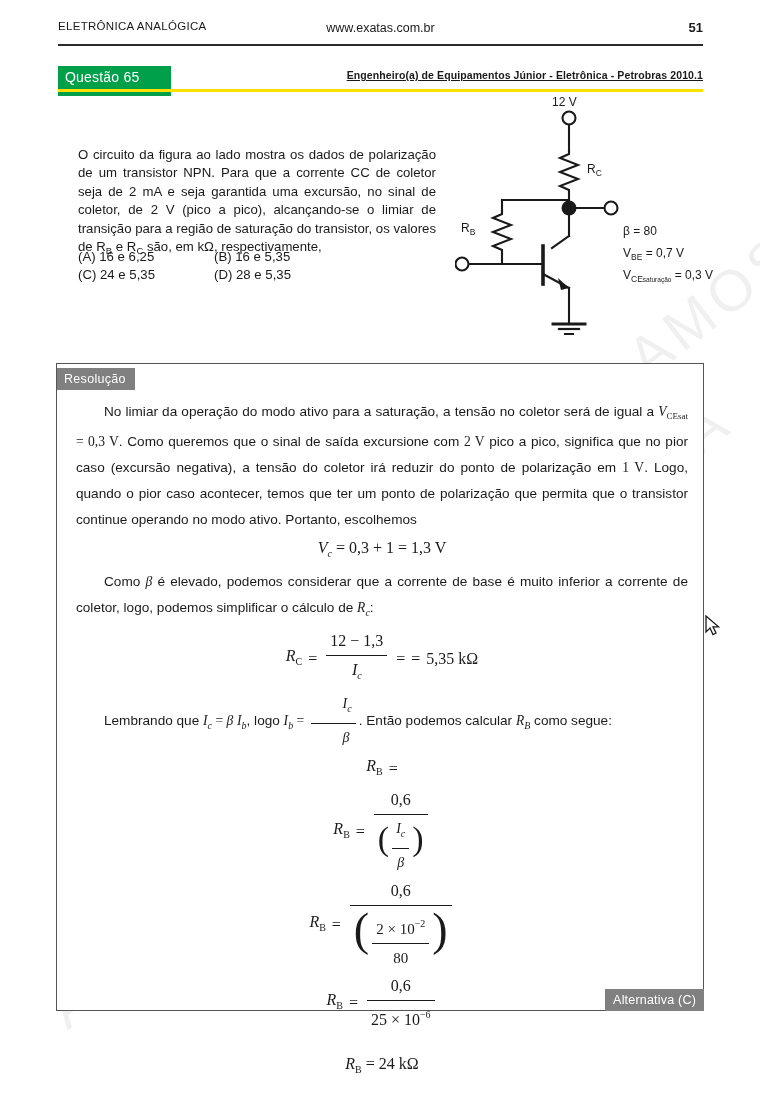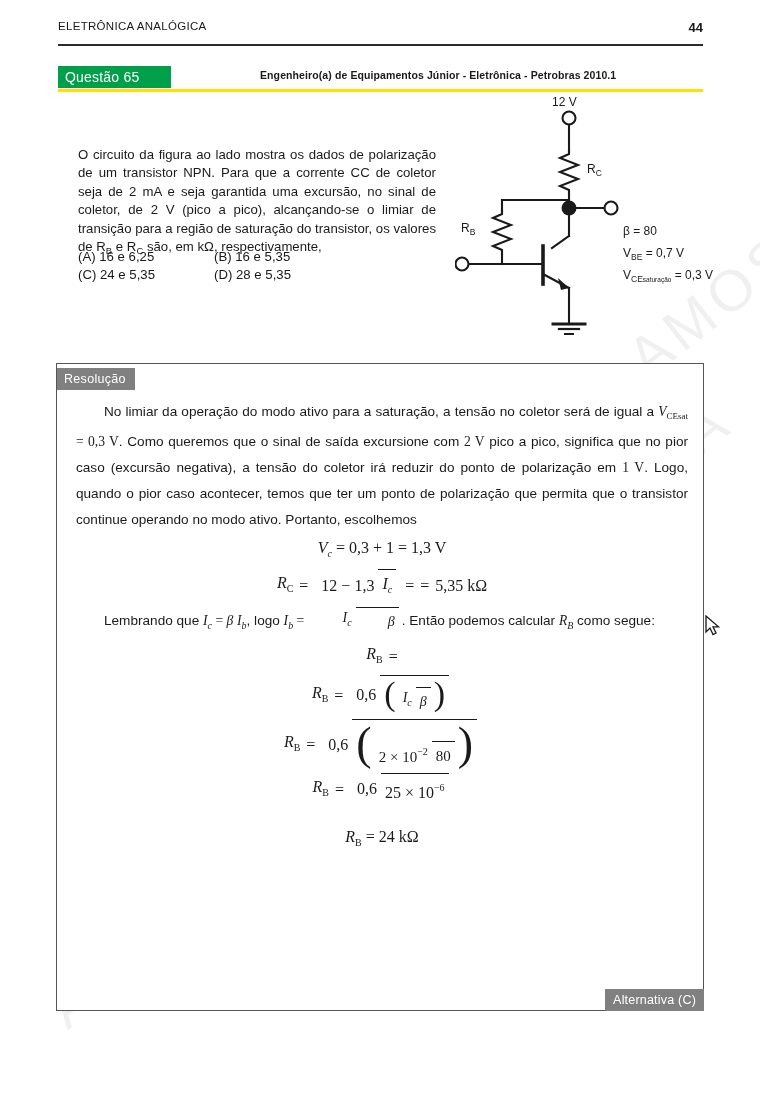--- a/index.html
+++ b/index.html
@@ -47,36 +47,37 @@
   .hdr-right{
     position:absolute;right:0;top:0;font-size:13px;font-weight:bold;
   }
   .hdr-rule{
     position:absolute;left:58px;top:44px;width:645px;height:2px;background:#2b2b2b;
   }
 
   
   .qbadge{
     position:absolute;left:58px;top:66px;
-    width:113px;height:22px;
+    width:113px;height:30px;
     background:#00a04a;
     color:#fff;
     font-size:14px;
     line-height:22px;
     padding-left:7px;
     box-sizing:border-box;
     letter-spacing:.2px;
   }
   .qtitle{
     position:absolute;left:260px;top:69px;width:443px;
-    text-align:left;
+    text-align:right;
     font-size:10.5px;
     font-weight:bold;
     letter-spacing:.1px;
     white-space:nowrap;
+    text-decoration:underline;
   }
   .qrule{
     position:absolute;left:58px;top:89px;width:645px;height:3px;background:#ffe000;
   }
 
   
   .qtext{
     position:absolute;left:78px;top:146px;width:358px;
     font-size:13.2px;line-height:18.4px;
     text-align:justify;
@@ -124,21 +125,21 @@
 
   
   .eq{
     text-align:center;
     font-family:"Liberation Serif",serif;
     font-size:16px;
     text-indent:0;
     margin:0;
   }
   .eqrow{display:inline-flex;align-items:center;justify-content:center;gap:6px;}
-  .frac{display:inline-flex;align-items:center;vertical-align:middle;margin:0 3px;}
+  .frac{display:inline-flex;flex-direction:column;vertical-align:middle;margin:0 3px;}
   .frac > .top{padding:0 4px 1px 4px;}
   .frac > .bot{padding:1px 4px 0 4px;border-top:1.2px solid #1a1a1a;}
   .paren{display:inline-flex;align-items:center;font-size:34px;font-family:"Liberation Serif",serif;line-height:1;}
   .it{font-style:italic;}
   .sup{font-size:10px;vertical-align:7px;}
   .sb{font-size:10px;vertical-align:-4px;font-style:italic;}
   .sbn{font-size:10px;vertical-align:-4px;font-style:normal;}
 
   .eqblock{text-indent:0 !important;text-align:center;margin:10px 0;}
 
@@ -164,21 +165,22 @@
 
 <div class="page">
 
   <div class="watermark wm1">AMOSTRA</div>
   <div class="watermark wm2">AMOSTRA</div>
   <div class="watermark wm3">AMOSTRA</div>
   <div class="watermark wm4">AMOSTRA</div>
 
   <div class="hdr">
     <div class="hdr-left">Eletrônica Analógica</div>
-    <div class="hdr-right">44</div>
+    <div class="hdr-center">www.exatas.com.br</div>
+    <div class="hdr-right">51</div>
   </div>
   <div class="hdr-rule"></div>
 
   <div class="qbadge">Questão 65</div>
   <div class="qtitle">Engenheiro(a) de Equipamentos Júnior - Eletrônica - Petrobras 2010.1</div>
   <div class="qrule"></div>
 
   <div class="qtext">
     <span>O circuito da figura ao lado mostra os dados de polarização</span>
     <span>de um transistor NPN. Para que a corrente CC de coletor</span>
@@ -260,20 +262,21 @@
   <div class="resbadge">Resolução</div>
 
   <div class="rbody">
 
     <p><span>No limiar da operação do modo ativo para a saturação, a tensão no coletor será de igual a </span><span class="mathu it">V</span><span class="mathu sub">CEsat</span><span class="num"> = 0,3 V</span><span>. Como queremos que o sinal de saída excursione com </span><span class="num">2 V</span><span> pico a pico, significa que no pior caso (excursão negativa), a tensão do coletor irá reduzir do ponto de polarização em </span><span class="num">1 V</span><span>. Logo, quando o pior caso acontecer, temos que ter um ponto de polarização que permita que o transistor continue operando no modo ativo. Portanto, escolhemos</span></p>
 
     <p class="eqblock">
       <span class="eq"><span class="mathu it">V</span><span class="mathu sb">c</span><span class="num"> = 0,3 + 1 = 1,3 V</span></span>
     </p>
 
+    <p><span>Como </span><span class="mathu it">β</span><span> é elevado, podemos considerar que a corrente de base é muito inferior a corrente de coletor, logo, podemos simplificar o cálculo de </span><span class="mathu it">R</span><span class="mathu sb">c</span><span>:</span></p>
 
     <p class="eqblock">
       <span class="eqrow eq">
         <span><span class="it">R</span><span class="sbn">C</span></span>
         <span>=</span>
         <span class="frac">
           <span class="top">12 − 1,3</span>
           <span class="bot"><span class="it">I</span><span class="sb">c</span></span>
         </span>
         <span>=</span>

